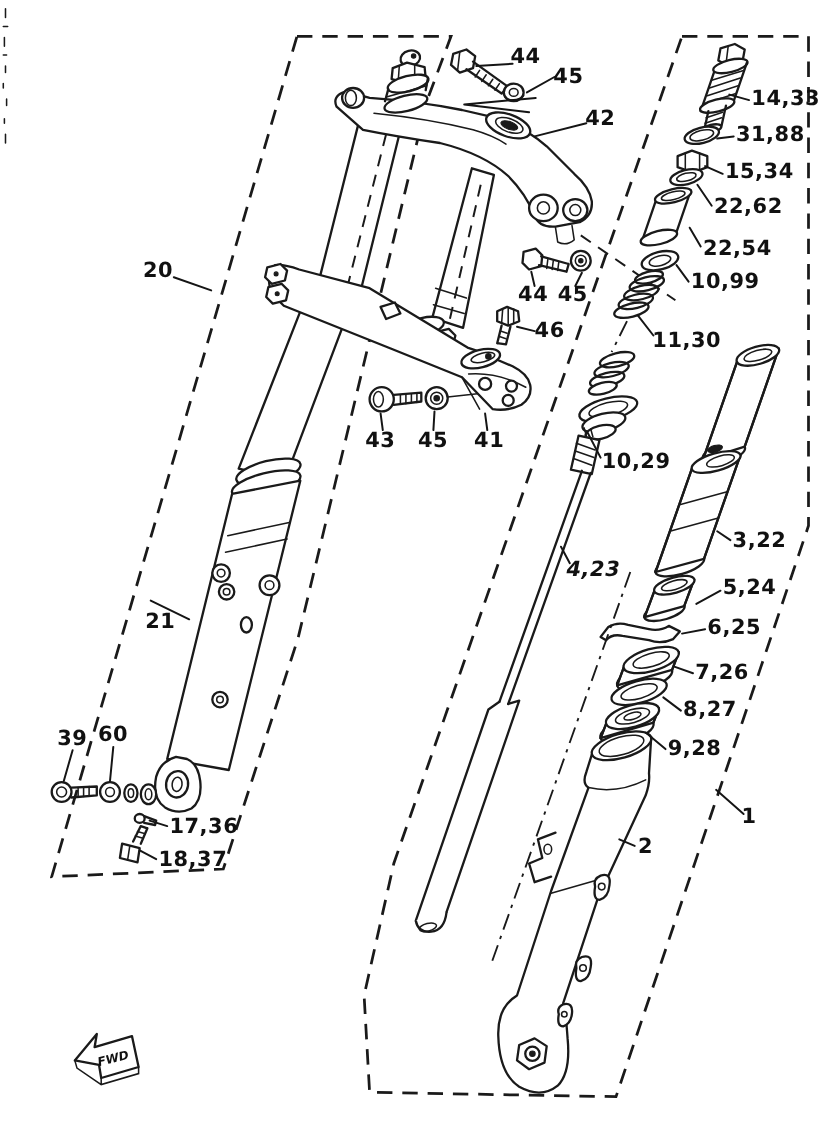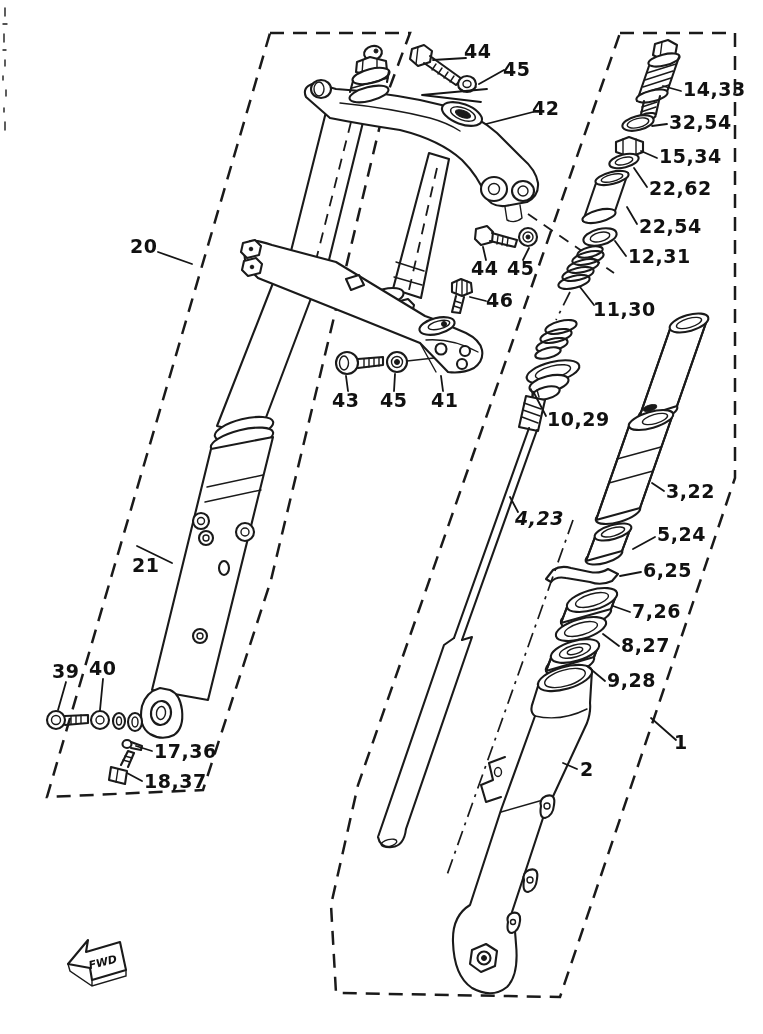--- a/index.html
+++ b/index.html
@@ -393,29 +393,29 @@
       <div class="callout" style="left: 503px; top: 60px;">45</div>
       <div class="callout" style="left: 532px; top: 99px;">42</div>
       <div class="callout" style="left: 471px; top: 259px;">44</div>
       <div class="callout" style="left: 507px; top: 259px;">45</div>
       <div class="callout" style="left: 486px; top: 291px;">46</div>
       <div class="callout" style="left: 332px; top: 391px;">43</div>
       <div class="callout" style="left: 380px; top: 391px;">45</div>
       <div class="callout" style="left: 431px; top: 391px;">41</div>
       <div class="callout" style="left: 112px; top: 556px; margin-left: 20px;">21</div>
       <div class="callout" style="left: 52px; top: 662px;">39</div>
-      <div class="callout" style="left: 89px; top: 659px;">40</div>
+      <div class="callout" style="left: 89px; top: 659px;">60</div>
       <div class="callout" style="left: 154px; top: 742px; text-align: center;">17,36</div>
       <div class="callout" style="left: 144px; top: 772px;">18,37</div>
       <div class="callout" style="left: 683px; top: 80px;">14,33</div>
-      <div class="callout" style="left: 669px; top: 113px;">32,54</div>
+      <div class="callout" style="left: 669px; top: 113px;">31,88</div>
       <div class="callout" style="left: 659px; top: 147px;">15,34</div>
       <div class="callout" style="left: 649px; top: 179px;">22,62</div>
       <div class="callout" style="left: 639px; top: 217px;">22,54</div>
-      <div class="callout" style="left: 628px; top: 247px;">12,31</div>
+      <div class="callout" style="left: 628px; top: 247px;">10,99</div>
       <div class="callout" style="left: 593px; top: 300px;">11,30</div>
       <div class="callout" style="left: 547px; top: 410px;">10,29</div>
       <div class="callout" style="left: 666px; top: 482px;">3,22</div>
       <div class="callout" style="left: 515px; top: 509px; font-style: italic;">4,23</div>
       <div class="callout" style="left: 657px; top: 525px;">5,24</div>
       <div class="callout" style="left: 643px; top: 561px;">6,25</div>
       <div class="callout" style="left: 632px; top: 602px;">7,26</div>
       <div class="callout" style="left: 621px; top: 636px;">8,27</div>
       <div class="callout" style="left: 607px; top: 671px;">9,28</div>
       <div class="callout" style="left: 674px; top: 733px;">1</div>

